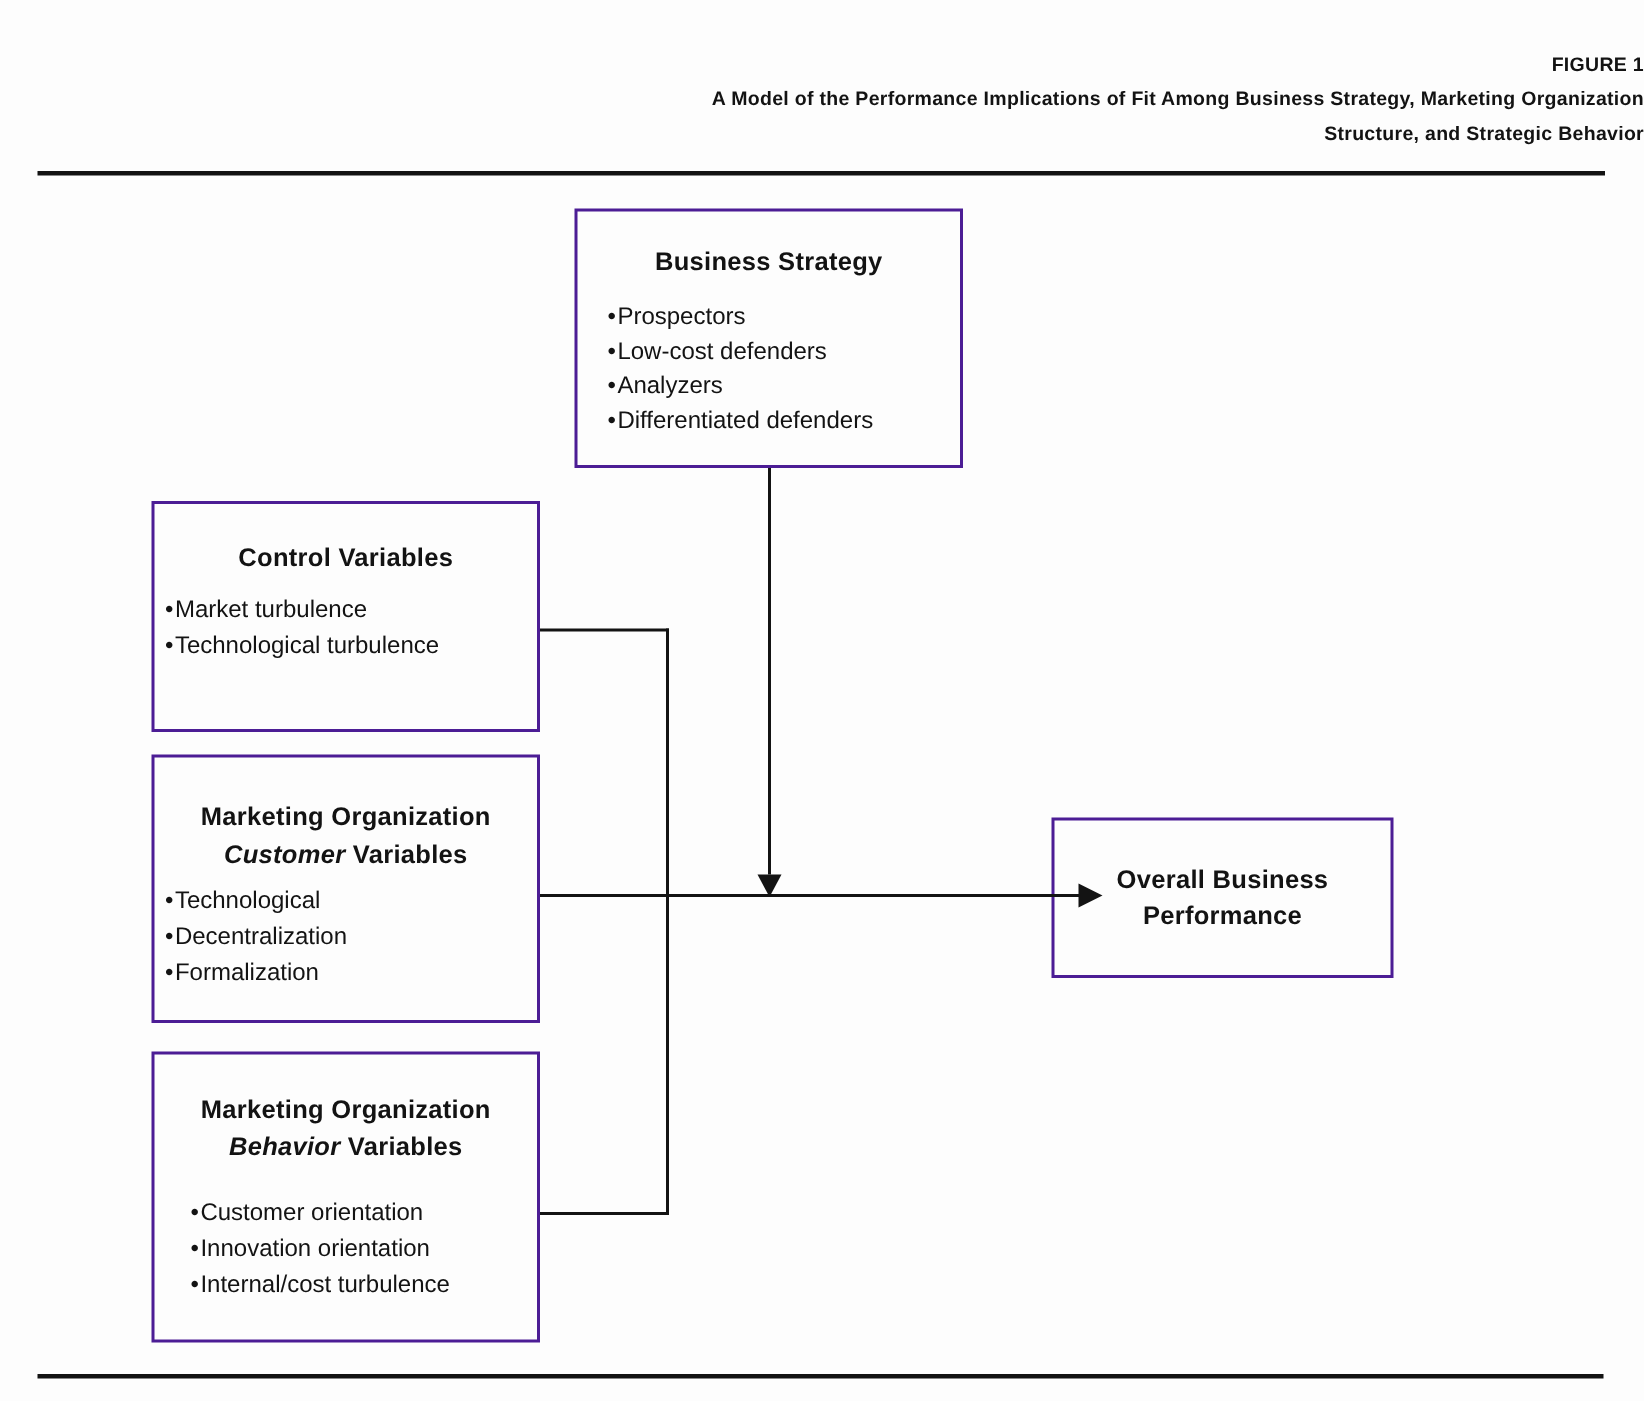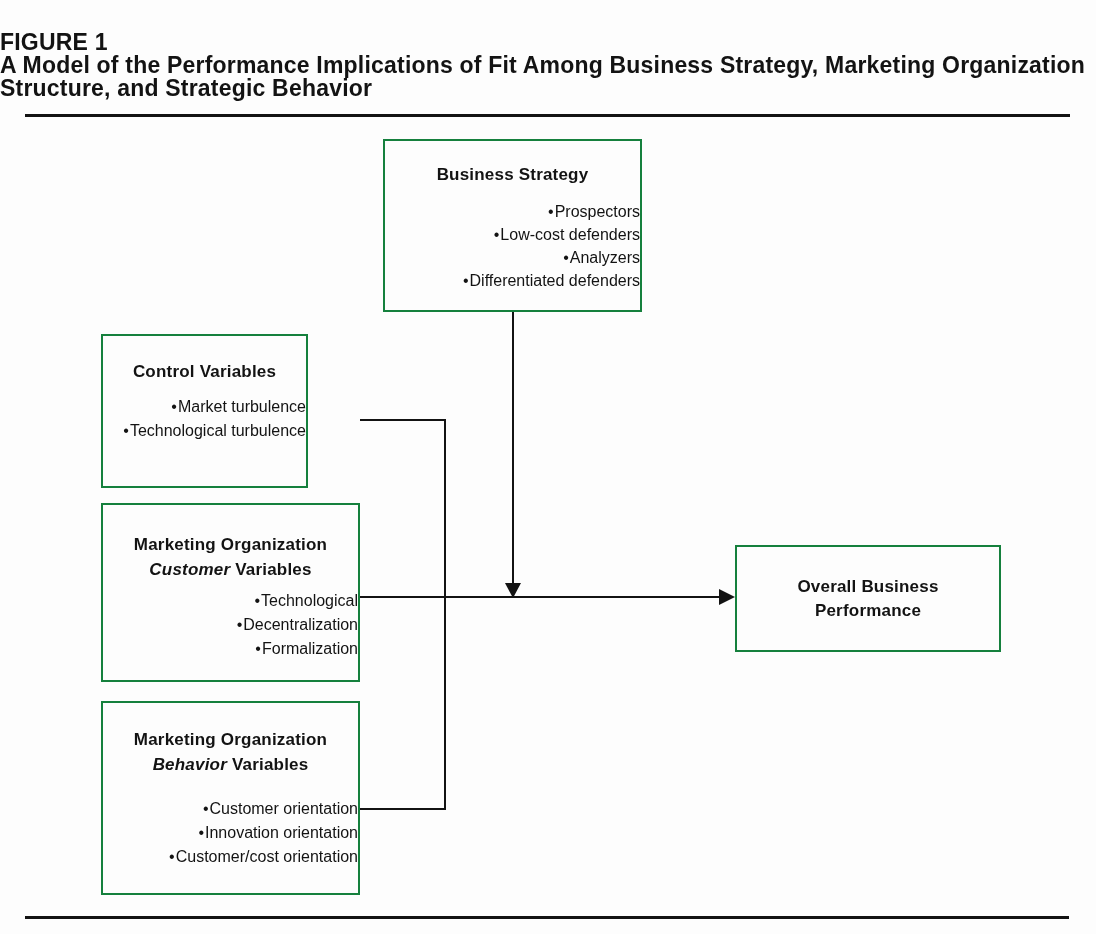--- a/index.html
+++ b/index.html
@@ -15,72 +15,71 @@
     font-family: "Liberation Sans", "DejaVu Sans", sans-serif;
     color: #131313;
     overflow: hidden;
   }
   
   .fig-heading {
     position: absolute;
     left: 0;
     top: 31px;
     width: 100%;
-    text-align: left;
+    text-align: right;
     font-weight: bold;
-    font-size: 23px;
+    font-size: 13px;
     line-height: 23px;
     letter-spacing: 0.2px;
   }
   
   .rule {
     position: absolute;
     background: #131313;
     height: 3px;
   }
   .rule-top    { left: 25px; top: 114px; width: 1045px; }
   .rule-bottom { left: 25px; top: 916px; width: 1044px; }
   
   .node {
     position: absolute;
-    border: 2px solid #15803d;
+    border: 2px solid #4c1d95;
     background: #fdfdfd;
     box-sizing: border-box;
   }
   .node-title {
     text-align: center;
     font-weight: bold;
     font-size: 17px;
     line-height: 25px;
     letter-spacing: 0.2px;
   }
   .node-title .it { font-style: italic; }
   .bullet-list {
     list-style: none;
     margin: 0;
     padding: 0;
     font-size: 16px;
-    text-align: right;
   }
   .bullet-list li { white-space: nowrap; }
   .bullet-list .bullet { margin-right: 1px; }
   #box-business-strategy { left: 383px; top: 139px; width: 259px; height: 173px; }
   #box-business-strategy .node-title { margin-top: 21px; }
   #box-business-strategy .bullet-list { margin-top: 13px; padding-left: 20px; line-height: 23px; }
-  #box-control-variables { left: 101px; top: 334px; width: 207px; height: 154px; }
+  #box-control-variables { left: 101px; top: 334px; width: 259px; height: 154px; }
   #box-control-variables .node-title { margin-top: 23px; }
   #box-control-variables .bullet-list { margin-top: 11px; padding-left: 7px; line-height: 24px; }
   #box-structure-variables { left: 101px; top: 503px; width: 259px; height: 179px; }
   #box-structure-variables .node-title { margin-top: 27px; }
   #box-structure-variables .bullet-list { margin-top: 7px; padding-left: 7px; line-height: 24px; }
   #box-behavior-variables { left: 101px; top: 701px; width: 259px; height: 194px; }
   #box-behavior-variables .node-title { margin-top: 24px; }
   #box-behavior-variables .bullet-list { margin-top: 20px; padding-left: 24px; line-height: 24px; }
   #box-overall-performance {
-    left: 735px; top: 545px; width: 266px; height: 107px;
+    left: 701px; top: 545px; width: 228px; height: 107px;
     display: flex; align-items: center; justify-content: center;
   }
   #box-overall-performance .node-title { margin: 0; line-height: 24px; }
   
   .line {
     position: absolute;
     background: #131313;
   }
   #line-strategy-arrow   { left: 512px; top: 312px; width: 2px;  height: 271px; }
   #line-main-arrow       { left: 360px; top: 596px; width: 360px; height: 2px; }
@@ -146,21 +145,21 @@
   </div>
 
   <div class="node" id="box-behavior-variables">
     <div class="node-title">
       <div>Marketing Organization</div>
       <div><span class="it">Behavior</span><span> Variables</span></div>
     </div>
     <ul class="bullet-list">
       <li><span class="bullet">•</span><span>Customer orientation</span></li>
       <li><span class="bullet">•</span><span>Innovation orientation</span></li>
-      <li><span class="bullet">•</span><span>Customer/cost orientation</span></li>
+      <li><span class="bullet">•</span><span>Internal/cost turbulence</span></li>
     </ul>
   </div>
 
   <div class="node" id="box-overall-performance">
     <div class="node-title">
       <div>Overall Business</div>
       <div>Performance</div>
     </div>
   </div>
 

